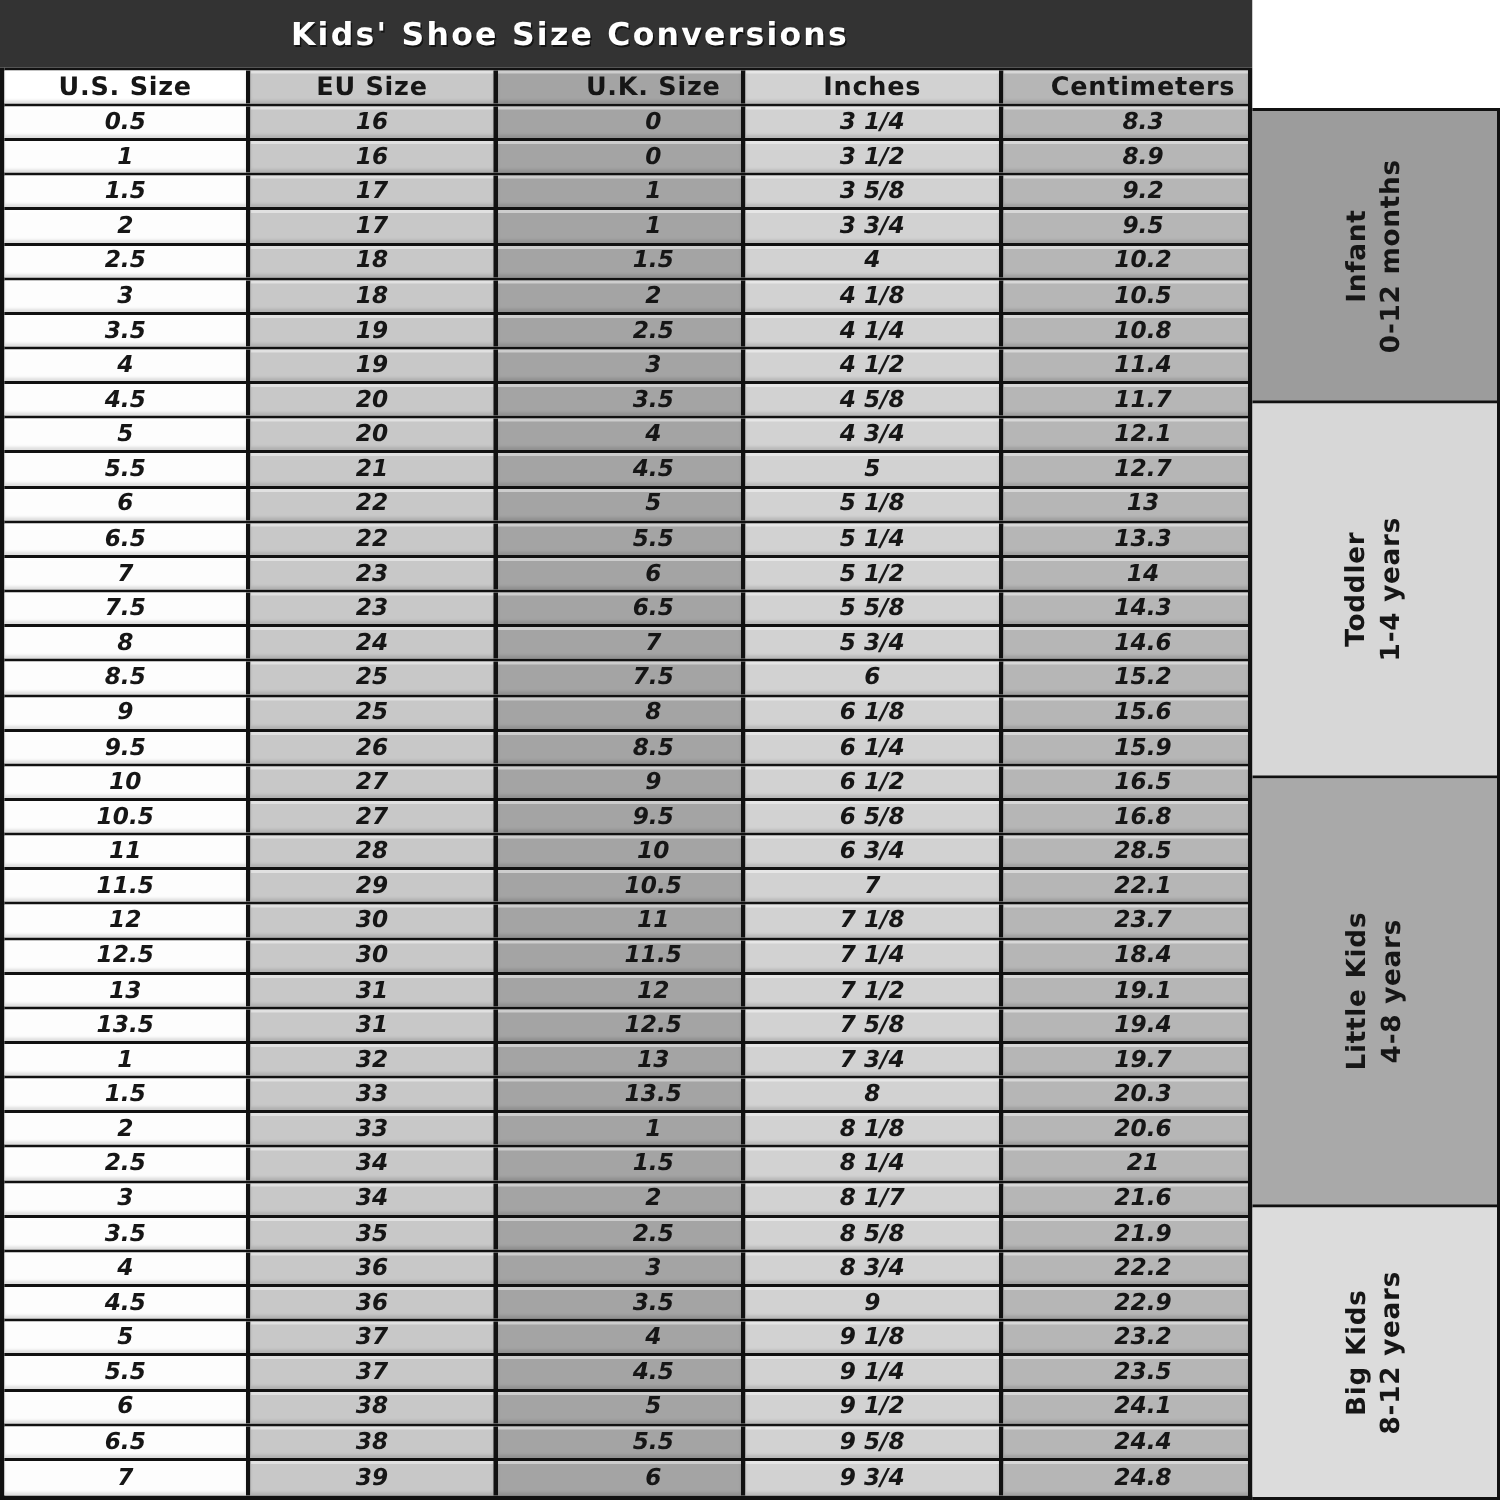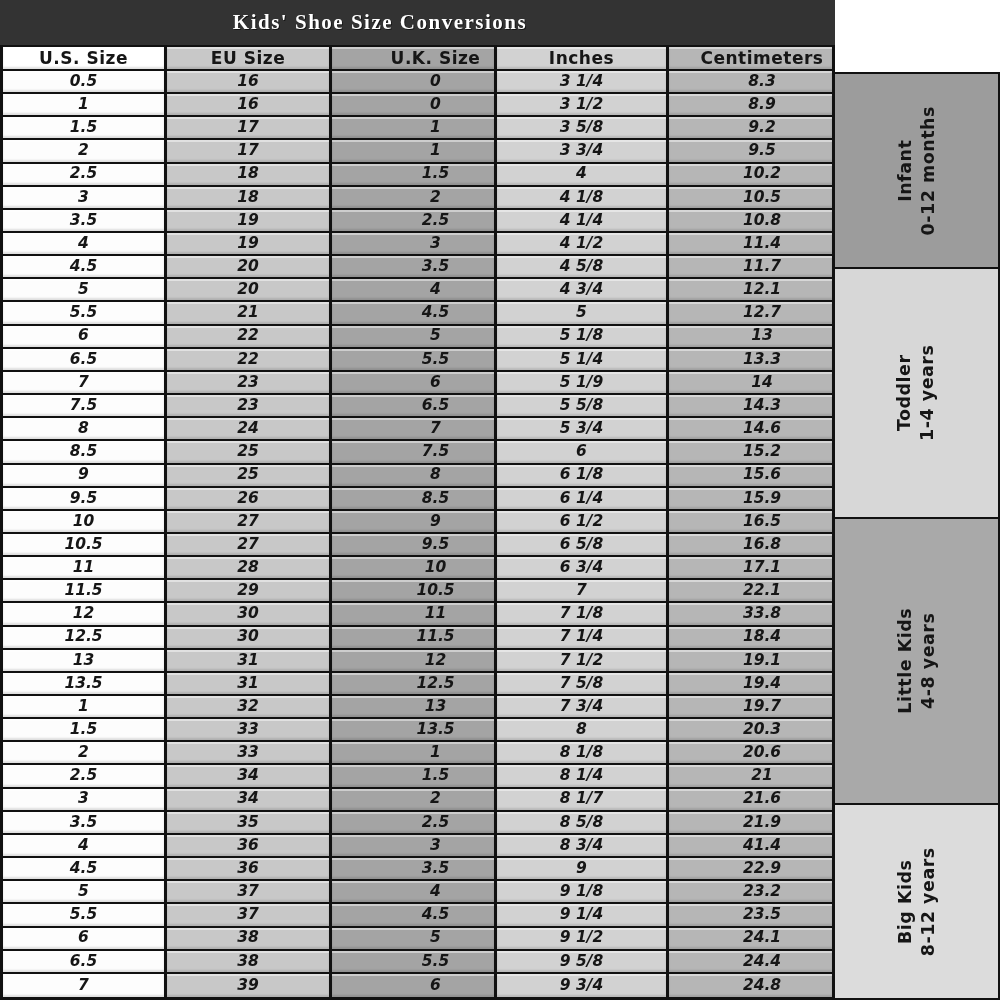--- a/index.html
+++ b/index.html
@@ -16,21 +16,20 @@
   .left { width: 835px; display: flex; flex-direction: column; }
   .title-bar {
     height: 46px;
     background: var(--title_bar_bg, #333333);
     color: var(--title_text, #ffffff);
     display: flex; align-items: center; justify-content: center;
     padding-right: 75px;
     font-size: 21px;
     letter-spacing: 1.5px;
     text-shadow: 1px 1px 0 rgba(0,0,0,0.6);
-    font-family: Liberation Serif, serif;
   }
   .grid-wrap {
     flex: 1;
     display: flex; flex-direction: column;
     border-left: 3px solid var(--border, #111);
     border-right: 3px solid var(--border, #111);
     border-bottom: 3px solid var(--border, #111);
   }
   .trow {
     display: grid;
@@ -195,21 +194,21 @@
             <div class="cell c0">6.5</div>
             <div class="cell c1">22</div>
             <div class="cell c2">5.5</div>
             <div class="cell c3">5 1/4</div>
             <div class="cell c4">13.3</div>
           </div>
           <div class="trow">
             <div class="cell c0">7</div>
             <div class="cell c1">23</div>
             <div class="cell c2">6</div>
-            <div class="cell c3">5 1/9</div>
+            <div class="cell c3">5 1/2</div>
             <div class="cell c4">14</div>
           </div>
           <div class="trow">
             <div class="cell c0">7.5</div>
             <div class="cell c1">23</div>
             <div class="cell c2">6.5</div>
             <div class="cell c3">5 5/8</div>
             <div class="cell c4">14.3</div>
           </div>
           <div class="trow">
@@ -252,35 +251,35 @@
             <div class="cell c1">27</div>
             <div class="cell c2">9.5</div>
             <div class="cell c3">6 5/8</div>
             <div class="cell c4">16.8</div>
           </div>
           <div class="trow">
             <div class="cell c0">11</div>
             <div class="cell c1">28</div>
             <div class="cell c2">10</div>
             <div class="cell c3">6 3/4</div>
-            <div class="cell c4">17.1</div>
+            <div class="cell c4">28.5</div>
           </div>
           <div class="trow">
             <div class="cell c0">11.5</div>
             <div class="cell c1">29</div>
             <div class="cell c2">10.5</div>
             <div class="cell c3">7</div>
             <div class="cell c4">22.1</div>
           </div>
           <div class="trow">
             <div class="cell c0">12</div>
             <div class="cell c1">30</div>
             <div class="cell c2">11</div>
             <div class="cell c3">7 1/8</div>
-            <div class="cell c4">33.8</div>
+            <div class="cell c4">23.7</div>
           </div>
           <div class="trow">
             <div class="cell c0">12.5</div>
             <div class="cell c1">30</div>
             <div class="cell c2">11.5</div>
             <div class="cell c3">7 1/4</div>
             <div class="cell c4">18.4</div>
           </div>
           <div class="trow">
             <div class="cell c0">13</div>
@@ -336,21 +335,21 @@
             <div class="cell c1">35</div>
             <div class="cell c2">2.5</div>
             <div class="cell c3">8 5/8</div>
             <div class="cell c4">21.9</div>
           </div>
           <div class="trow">
             <div class="cell c0">4</div>
             <div class="cell c1">36</div>
             <div class="cell c2">3</div>
             <div class="cell c3">8 3/4</div>
-            <div class="cell c4">41.4</div>
+            <div class="cell c4">22.2</div>
           </div>
           <div class="trow">
             <div class="cell c0">4.5</div>
             <div class="cell c1">36</div>
             <div class="cell c2">3.5</div>
             <div class="cell c3">9</div>
             <div class="cell c4">22.9</div>
           </div>
           <div class="trow">
             <div class="cell c0">5</div>

